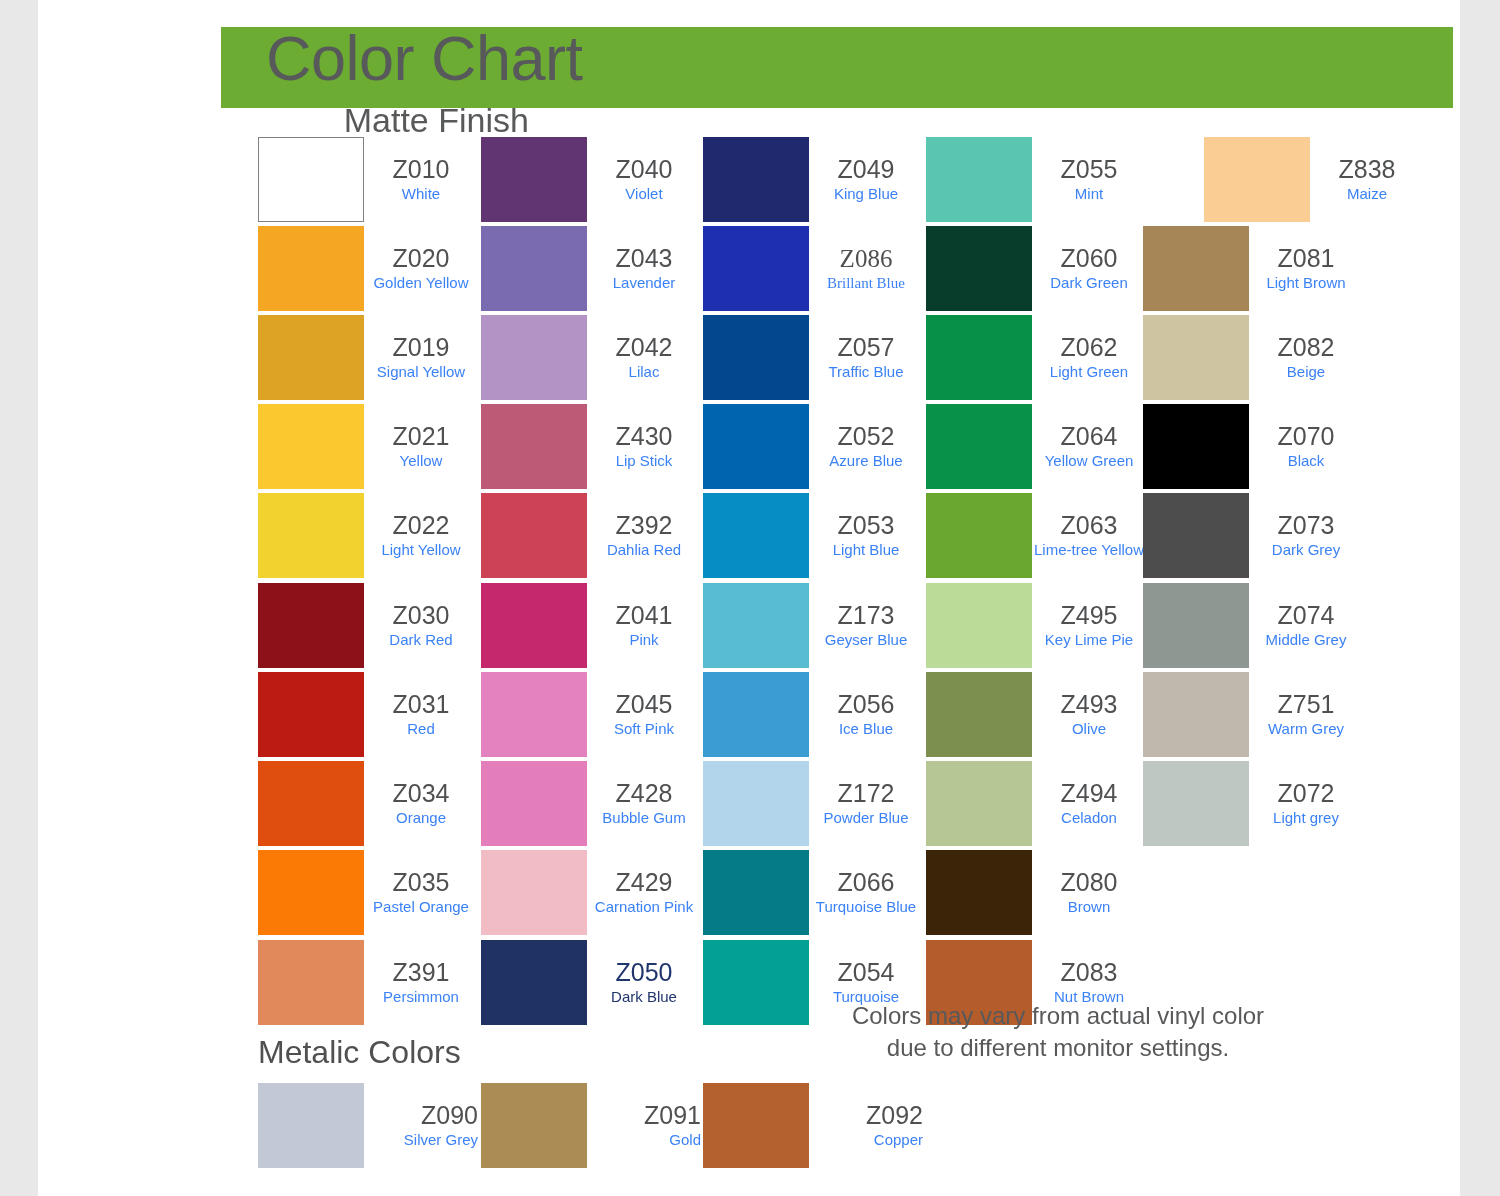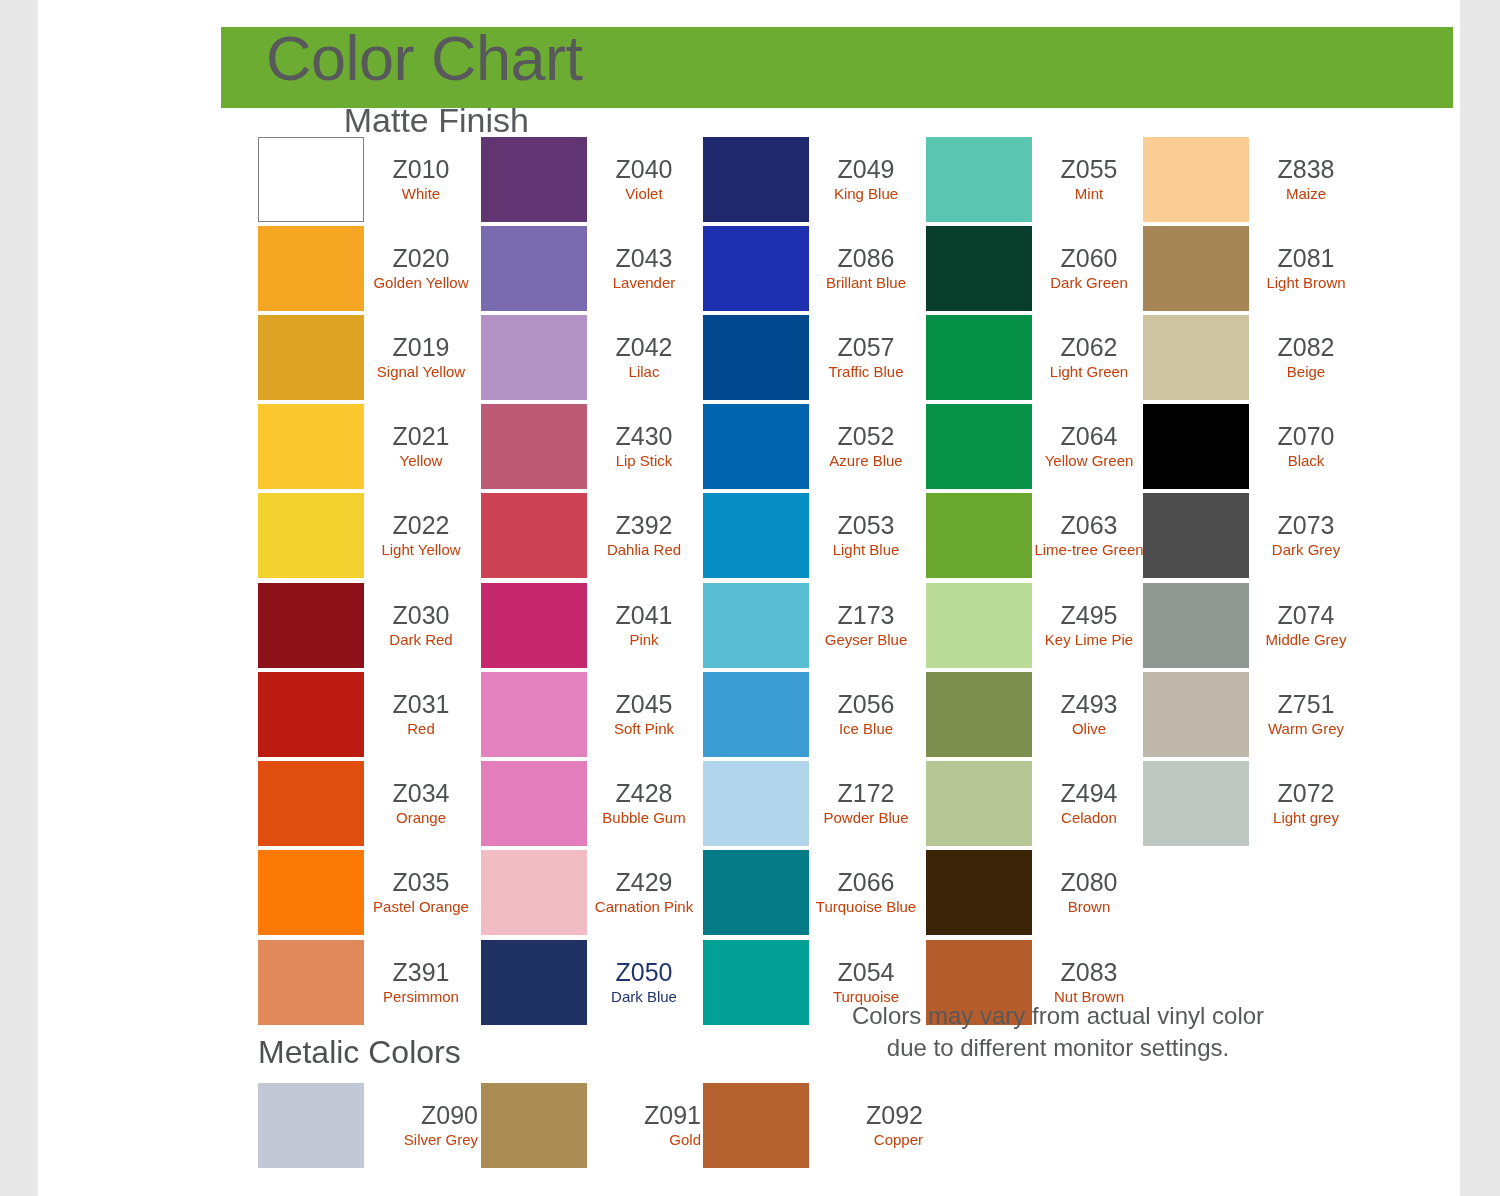--- a/index.html
+++ b/index.html
@@ -93,21 +93,21 @@
     text-align: center;
   }
   .code {
     font-size: 25px;
     color: #4f5052;
     line-height: 1.08;
     white-space: nowrap;
   }
   .cname {
     font-size: 15px;
-    color: #c2410c;
+    color: #3b82f6;
     line-height: 1.2;
     margin-top: 2px;
     white-space: nowrap;
   }
   .cell.accent .code,
   .cell.accent .cname {
     color: #20356b;
   }
   
   #metalic-heading {
@@ -308,21 +308,21 @@
           <div class="cname">Dark Blue</div>
         </div>
       </div>
       <div class="cell" style="left: 665px; top: 137px;">
         <div class="chip" style="background: rgb(33, 41, 110);"></div>
         <div class="cell-text">
           <div class="code">Z049</div>
           <div class="cname">King Blue</div>
         </div>
       </div>
-      <div class="cell" style="left: 665px; top: 226px;">
+      <div class="cell" style="left: 665px; top: 226px; font-family: Liberation Serif, serif;">
         <div class="chip" style="background: rgb(30, 47, 176);"></div>
         <div class="cell-text">
           <div class="code">Z086</div>
           <div class="cname">Brillant Blue</div>
         </div>
       </div>
       <div class="cell" style="left: 665px; top: 315px;">
         <div class="chip" style="background: rgb(2, 72, 143);"></div>
         <div class="cell-text">
           <div class="code">Z057</div>
@@ -403,21 +403,21 @@
         <div class="chip" style="background: rgb(8, 146, 71);"></div>
         <div class="cell-text">
           <div class="code">Z064</div>
           <div class="cname">Yellow Green</div>
         </div>
       </div>
       <div class="cell" style="left: 888px; top: 493px;">
         <div class="chip" style="background: rgb(106, 167, 46);"></div>
         <div class="cell-text">
           <div class="code">Z063</div>
-          <div class="cname">Lime-tree Green</div>
+          <div class="cname">Lime-tree Yellow</div>
         </div>
       </div>
       <div class="cell" style="left: 888px; top: 583px;">
         <div class="chip" style="background: rgb(187, 220, 152);"></div>
         <div class="cell-text">
           <div class="code">Z495</div>
           <div class="cname">Key Lime Pie</div>
         </div>
       </div>
       <div class="cell" style="left: 888px; top: 672px;">
@@ -441,21 +441,21 @@
           <div class="cname">Brown</div>
         </div>
       </div>
       <div class="cell" style="left: 888px; top: 940px; padding-left: 41px;">
         <div class="chip" style="background: rgb(180, 92, 43);"></div>
         <div class="cell-text">
           <div class="code">Z083</div>
           <div class="cname">Nut Brown</div>
         </div>
       </div>
-      <div class="cell" style="left: 1105px; top: 137px;">
+      <div class="cell" style="left: 1166px; top: 137px;">
         <div class="chip" style="background: rgb(250, 205, 148);"></div>
         <div class="cell-text">
           <div class="code">Z838</div>
           <div class="cname">Maize</div>
         </div>
       </div>
       <div class="cell" style="left: 1105px; top: 226px;">
         <div class="chip" style="background: rgb(166, 133, 86);"></div>
         <div class="cell-text">
           <div class="code">Z081</div>

